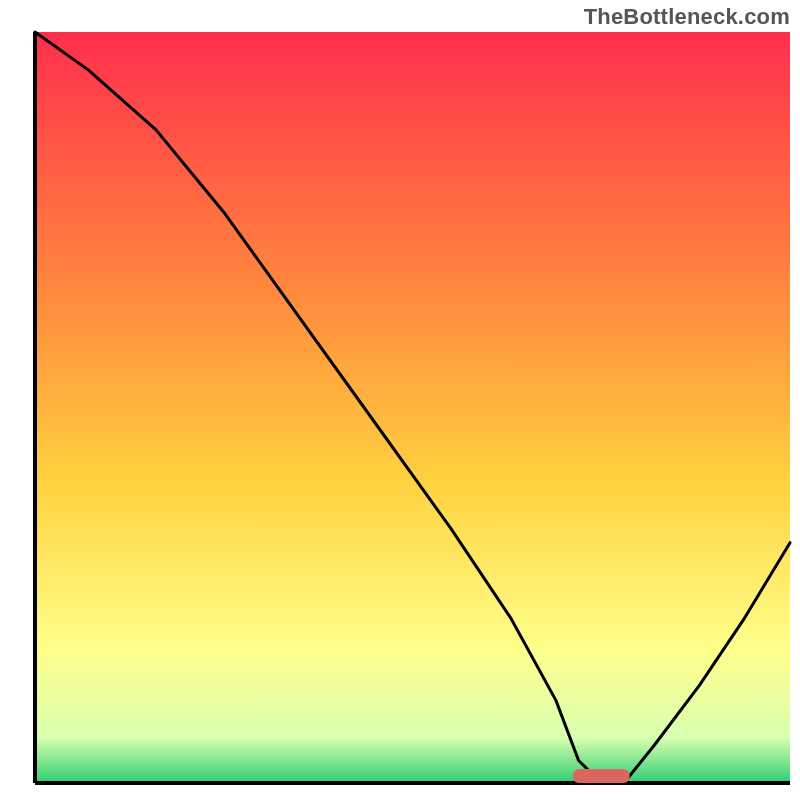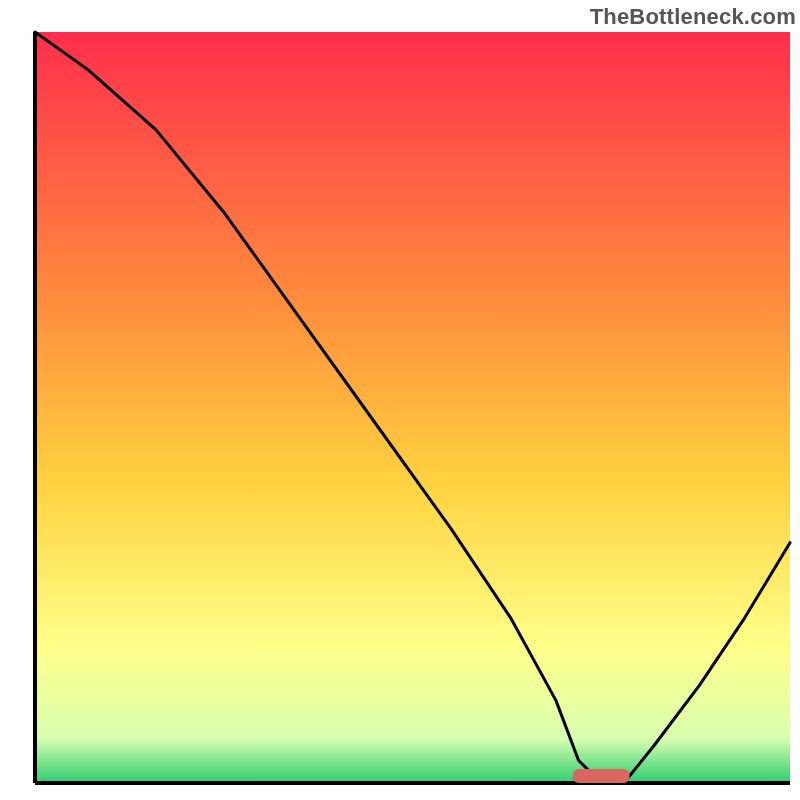--- a/index.html
+++ b/index.html
@@ -11,21 +11,21 @@
     font-family: Arial, Helvetica, sans-serif;
   }
   .wrap {
     position: relative;
     width: 800px;
     height: 800px;
   }
   .watermark {
     position: absolute;
     top: 4px;
-    right: 4px;
+    right: 10px;
     font-size: 22px;
     font-weight: bold;
     color: #555555;
     letter-spacing: 0.2px;
     z-index: 20;
     margin-left: 34px;
   }
   svg {
     position: absolute;
     top: 0;

